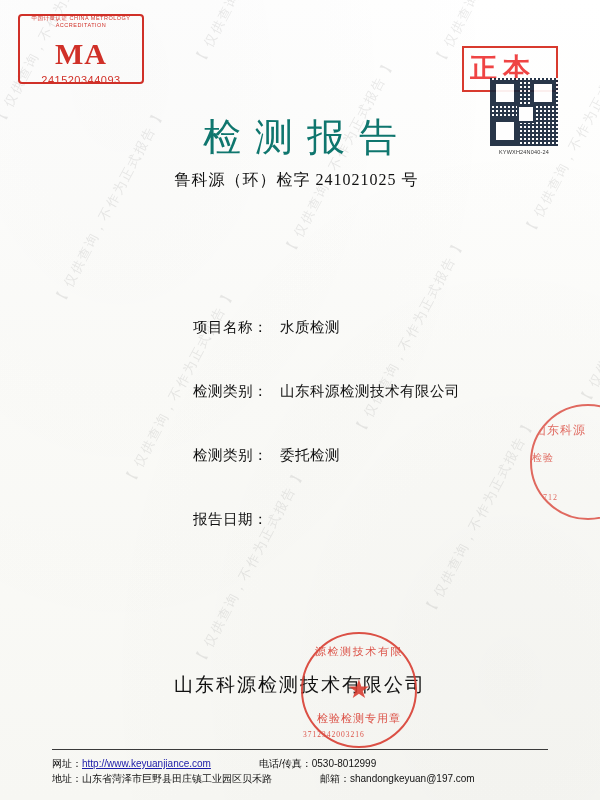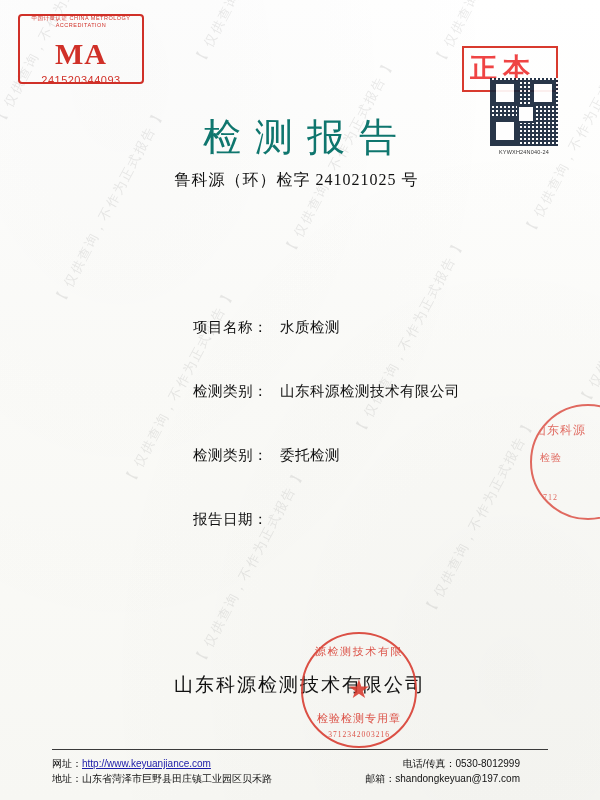--- a/index.html
+++ b/index.html
@@ -248,21 +248,20 @@
     position: absolute;
     left: 0; right: 0; bottom: 20px;
     text-align: center;
     font-size: 11px;
     letter-spacing: 1px;
     margin-top: 44px;
   }
   .round-seal .arc-digits {
     position: absolute;
     left: 0; right: 0; bottom: 7px;
-    text-align: center;
     font-size: 7.5px;
     letter-spacing: 1px;
   }
 
   
   .edge-seal {
     position: absolute;
     right: -46px;
     top: 404px;
     width: 112px;
@@ -274,21 +273,21 @@
     overflow: hidden;
   }
   .edge-seal .t1 {
     position: absolute;
     left: 2px; top: 16px;
     font-size: 12px;
     letter-spacing: 1px;
   }
   .edge-seal .t2 {
     position: absolute;
-    left: 8px; top: 45px;
+    left: 0; top: 45px;
     font-size: 10px;
     letter-spacing: 1px;
     text-align: right;
   }
   .edge-seal .t3 {
     position: absolute;
     left: 6px; bottom: 16px;
     font-size: 8px;
     letter-spacing: 1px;
   }
@@ -300,22 +299,22 @@
     right: 52px;
     bottom: 14px;
     border-top: 1px solid #3a3a3a;
     padding-top: 6px;
     font-size: 10px;
     color: #111;
     font-family: "Liberation Sans", sans-serif;
   }
   .footer-row {
     display: flex;
-    justify-content: space-between;
     line-height: 15px;
+    gap: 48px;
   }
   .footer-left { white-space: nowrap; }
   .footer-right { white-space: nowrap; margin-right: 28px; }
   .footer-link {
     color: #1a1aa8;
     text-decoration: underline;
   }
 </style>
 </head>
 <body>

